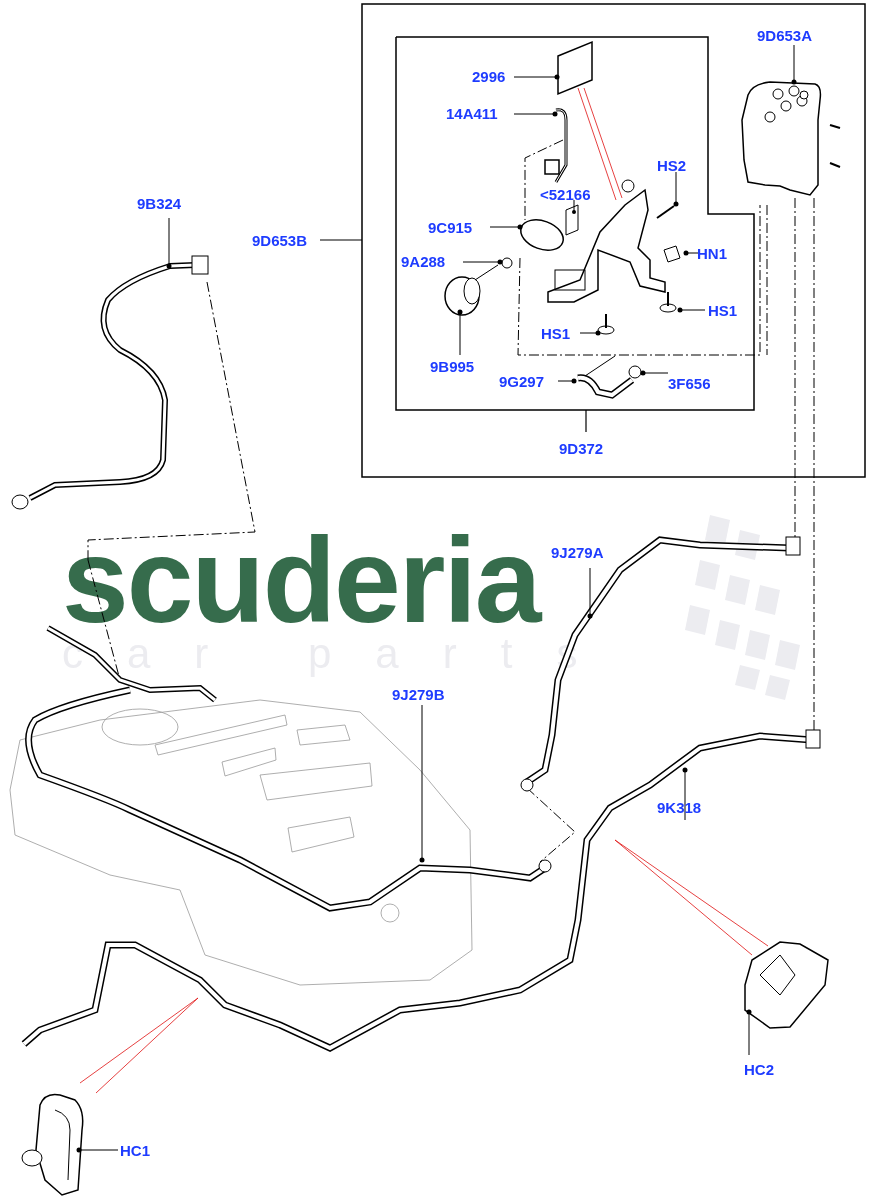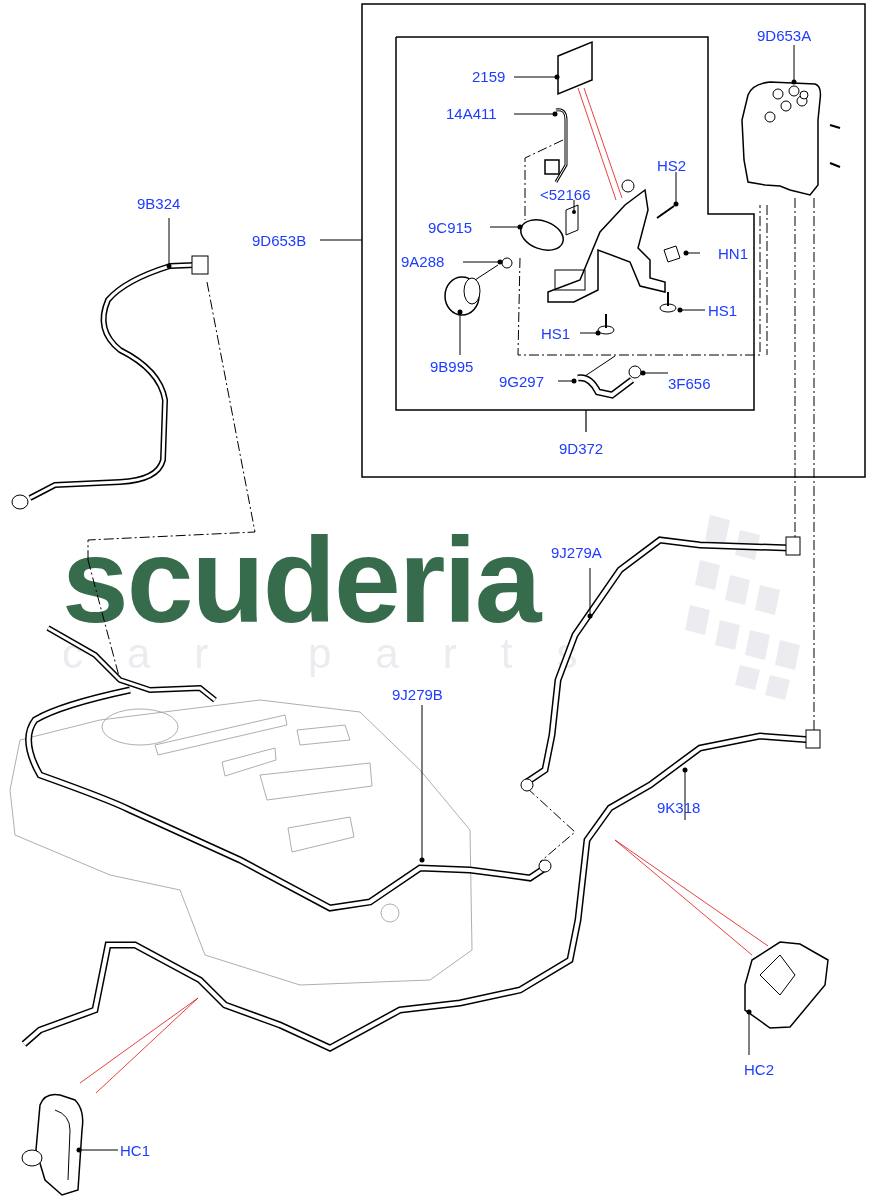--- a/index.html
+++ b/index.html
@@ -1,18 +1,18 @@
 <!DOCTYPE html>
 <html><head>
 <meta charset="utf-8">
 <style>
   html,body{margin:0;padding:0;background:#fff;}
   #stage{position:relative;width:869px;height:1200px;overflow:hidden;background:#fff;font-family:"Liberation Sans",sans-serif;}
   svg{position:absolute;left:0;top:0;}
-  .lbl{position:absolute;font-size:15px;color:#1e3cff;line-height:16px;white-space:nowrap;cursor:pointer;}
+  .lbl{position:absolute;font-size:15px;color:#1e3cff;line-height:16px;white-space:nowrap;cursor:pointer;font-weight:bold;}
   .wm{position:absolute;font-family:"Liberation Sans",sans-serif;font-weight:bold;color:#14532d;font-size:120px;left:62px;top:520px;letter-spacing:-2px;line-height:120px;opacity:.85;text-align:center;}
   .wm2{position:absolute;font-family:"Liberation Sans",sans-serif;color:#ececf0;font-size:42px;left:62px;top:632px;letter-spacing:44px;line-height:44px;}
 </style>
 </head>
 <body>
 
 <div id="stage">
 
   <div class="wm">scuderia</div>
   <div class="wm2">car parts</div>
@@ -169,28 +169,28 @@
     <line x1="198" y1="998" x2="80" y2="1083" stroke="#e01010" stroke-width="0.8"></line>
     <line x1="198" y1="998" x2="96" y2="1093" stroke="#e01010" stroke-width="0.8"></line>
     <path d="M40,1105 Q45,1092 60,1095 L75,1100 Q85,1110 82,1130 L78,1190 L62,1195 L45,1180 L36,1150 Z" fill="#fff" stroke="#000" stroke-width="1.5"></path>
     <ellipse cx="32" cy="1158" rx="10" ry="8" fill="#fff" stroke="#000"></ellipse>
     <path d="M55,1110 Q70,1115 70,1130 L68,1180" fill="none" stroke="#000"></path>
     <line x1="79" y1="1150" x2="118" y2="1150" stroke="#000"></line>
       <circle cx="79" cy="1150" r="2.5"></circle>
   </svg>
 
   <div class="lbl" style="left:757px;top:28px">9D653A</div>
-  <div class="lbl" style="left:472px;top:69px">2159</div>
+  <div class="lbl" style="left:472px;top:69px">2996</div>
   <div class="lbl" style="left:446px;top:106px">14A411</div>
   <div class="lbl" style="left:540px;top:187px">&lt;52166</div>
   <div class="lbl" style="left:657px;top:158px">HS2</div>
   <div class="lbl" style="left:428px;top:220px">9C915</div>
   <div class="lbl" style="left:252px;top:233px">9D653B</div>
   <div class="lbl" style="left:401px;top:254px">9A288</div>
-  <div class="lbl" style="left:718px;top:246px">HN1</div>
+  <div class="lbl" style="left:697px;top:246px">HN1</div>
   <div class="lbl" style="left:708px;top:303px">HS1</div>
   <div class="lbl" style="left:541px;top:326px">HS1</div>
   <div class="lbl" style="left:430px;top:359px">9B995</div>
   <div class="lbl" style="left:499px;top:374px">9G297</div>
   <div class="lbl" style="left:668px;top:376px">3F656</div>
   <div class="lbl" style="left:559px;top:441px">9D372</div>
   <div class="lbl" style="left:137px;top:196px">9B324</div>
   <div class="lbl" style="left:551px;top:545px">9J279A</div>
   <div class="lbl" style="left:392px;top:687px">9J279B</div>
   <div class="lbl" style="left:657px;top:800px">9K318</div>

